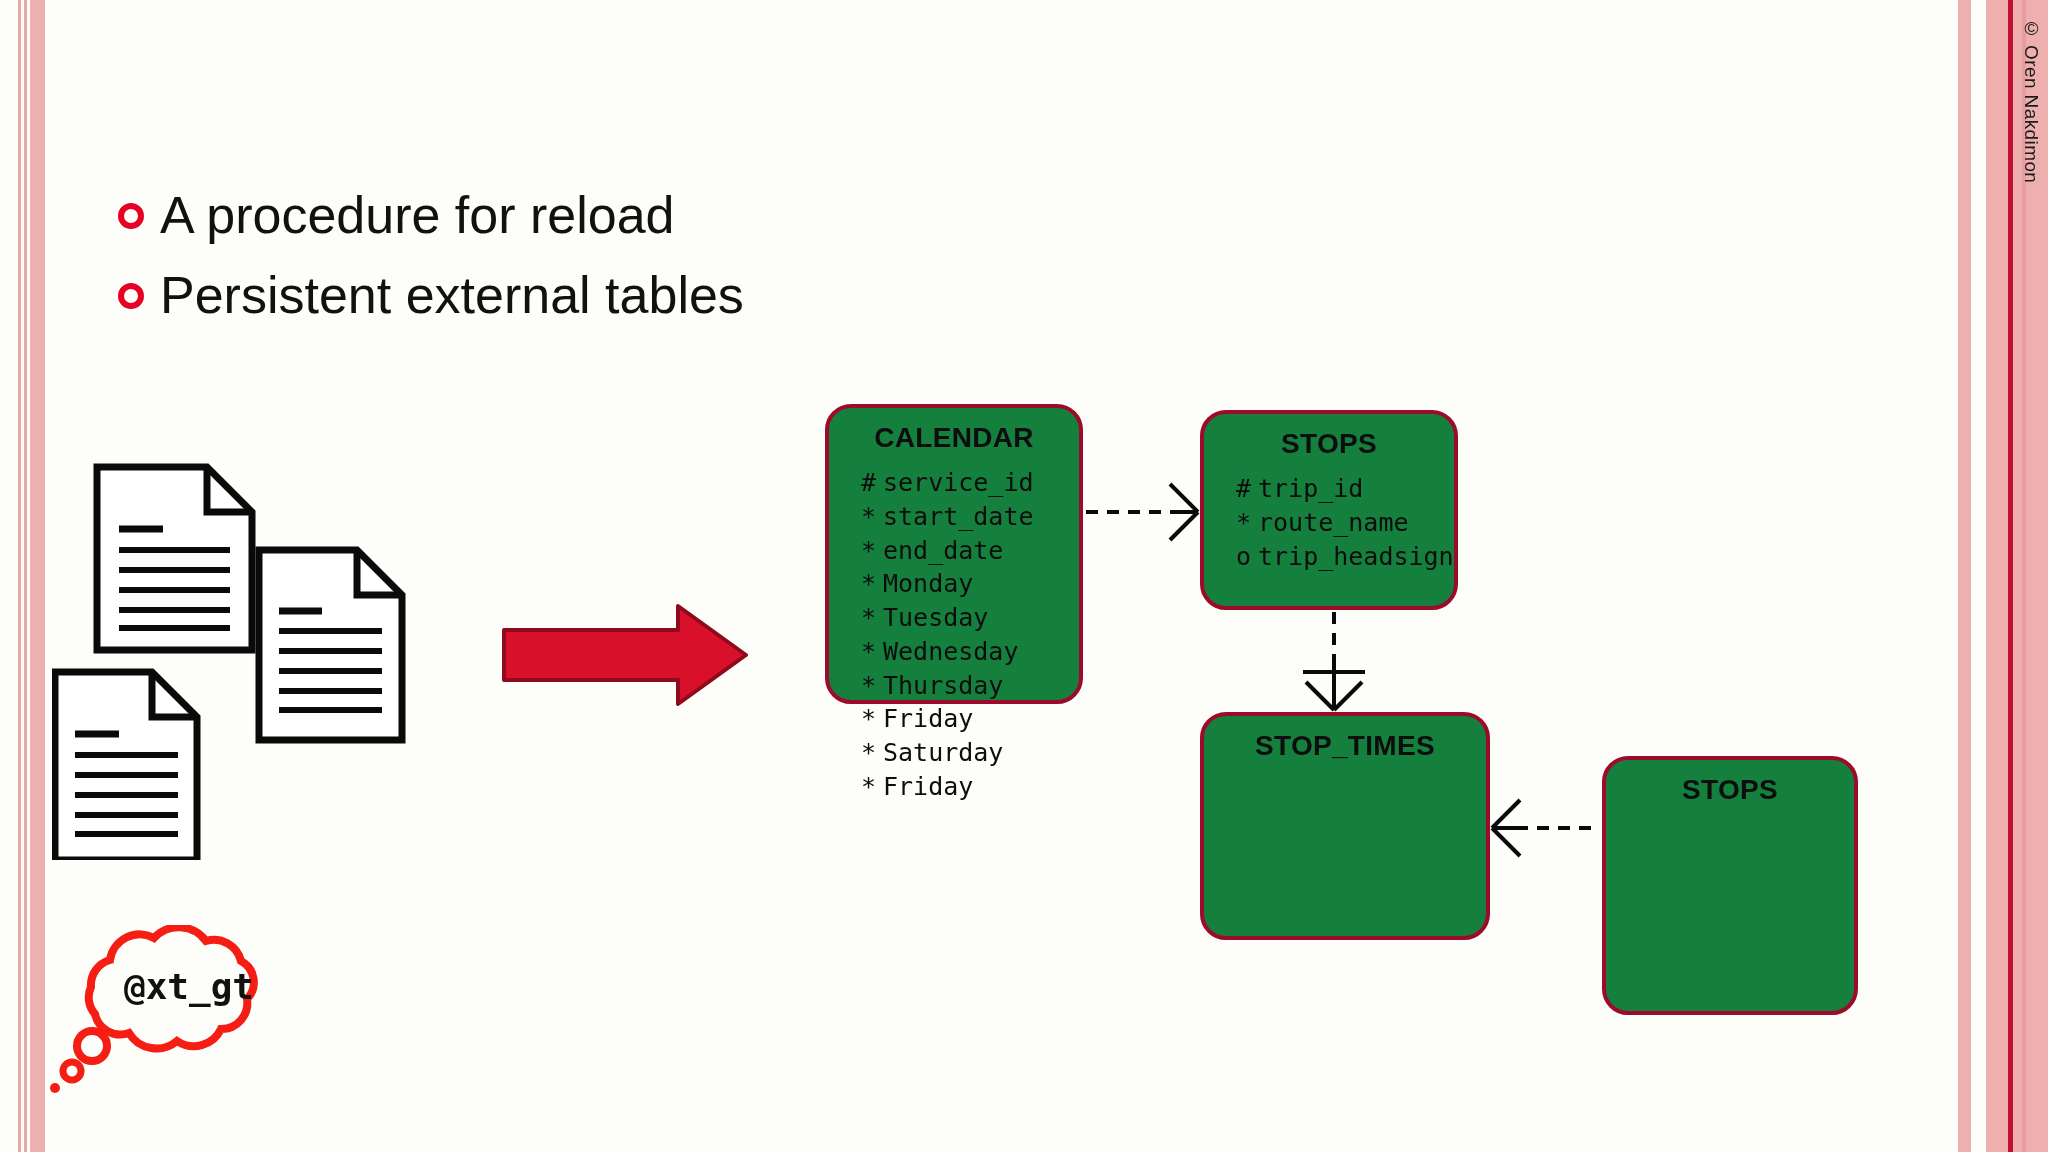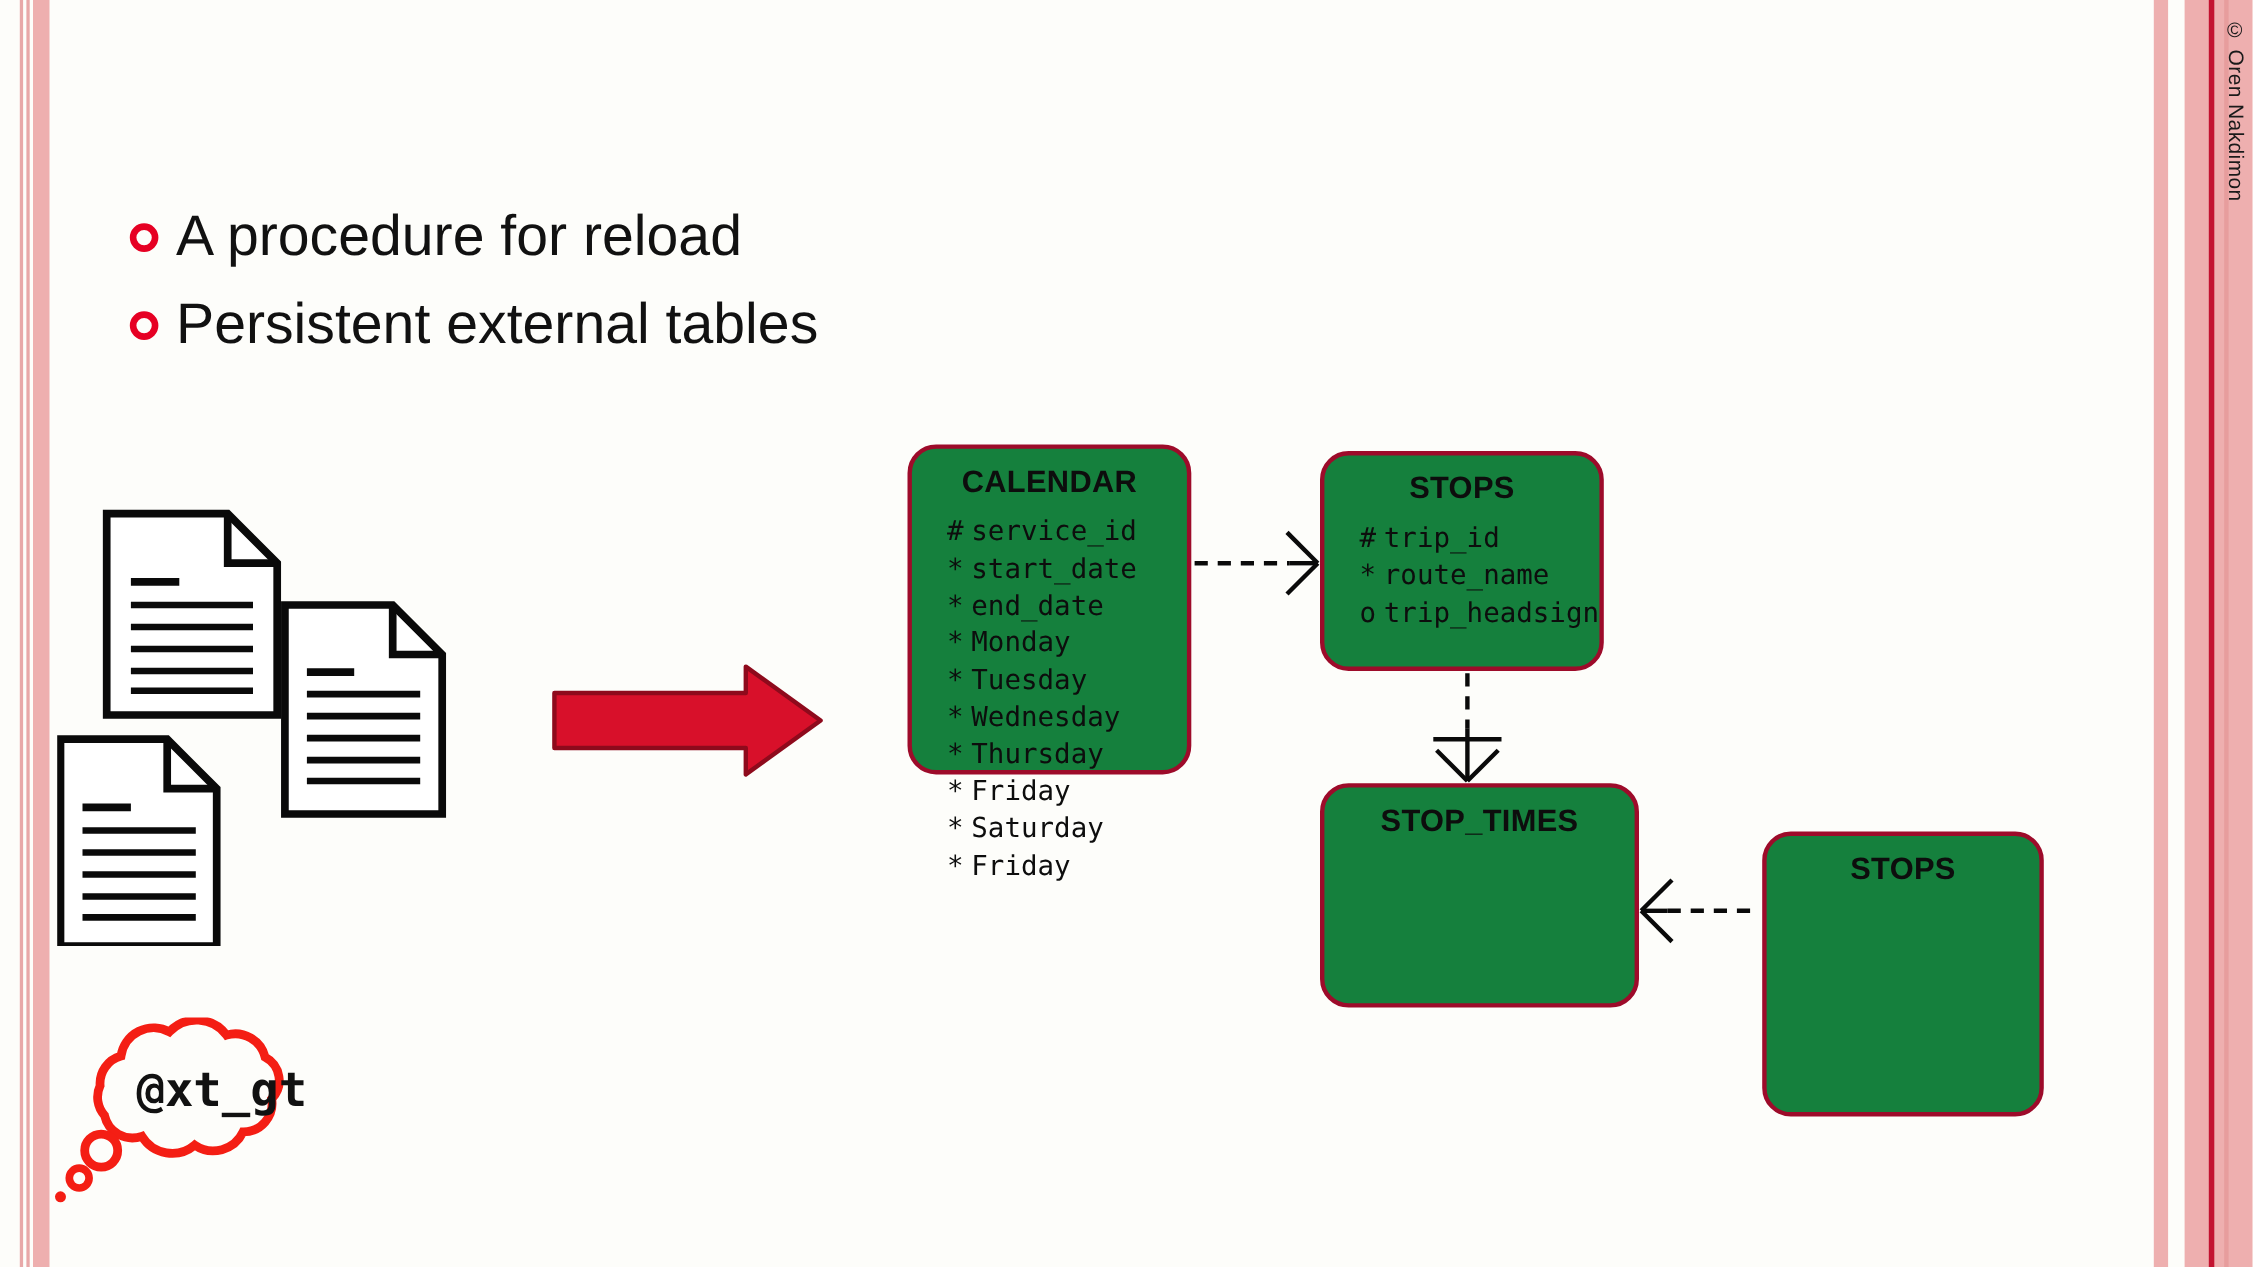--- a/index.html
+++ b/index.html
@@ -113,21 +113,21 @@
     top: 925px;
     width: 250px;
     height: 175px;
   }
   .thought-text {
     position: absolute;
     left: 78px;
     top: 41px;
     font-family: "DejaVu Sans Mono", monospace;
     font-weight: bold;
-    font-size: 43px;
+    font-size: 36px;
     color: #111111;
     white-space: nowrap;
   }
 
   
   .erd {
     position: absolute;
     left: 0;
     top: 0;
     width: 2048px;
@@ -164,21 +164,21 @@
     line-height: 1.35;
     white-space: nowrap;
   }
   .attr .mk {
     display: inline-block;
     width: 22px;
   }
 
   #ent-calendar  { left: 825px;  top: 404px; width: 258px; height: 300px; }
   #ent-trips     { left: 1200px; top: 410px; width: 258px; height: 200px; }
-  #ent-stoptimes { left: 1200px; top: 712px; width: 290px; height: 204px; }
+  #ent-stoptimes { left: 1200px; top: 712px; width: 290px; height: 228px; }
   #ent-stops     { left: 1602px; top: 756px; width: 256px; height: 259px; }
 </style>
 </head>
 <body>
 
 <div id="slide">
 
   <div class="edge-left">
     <div class="s1"></div>
     <div class="s2"></div>

